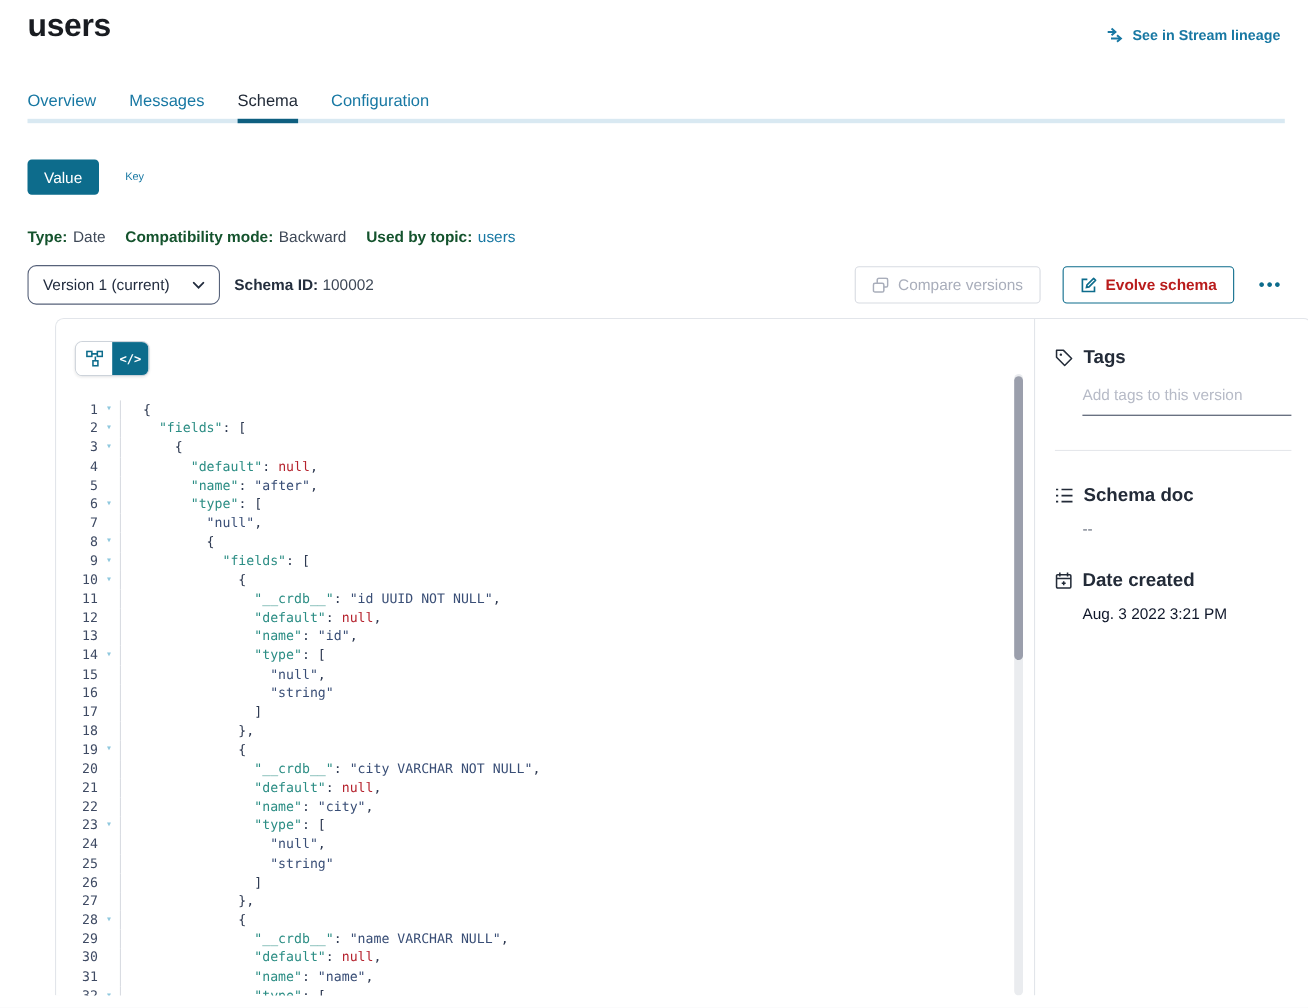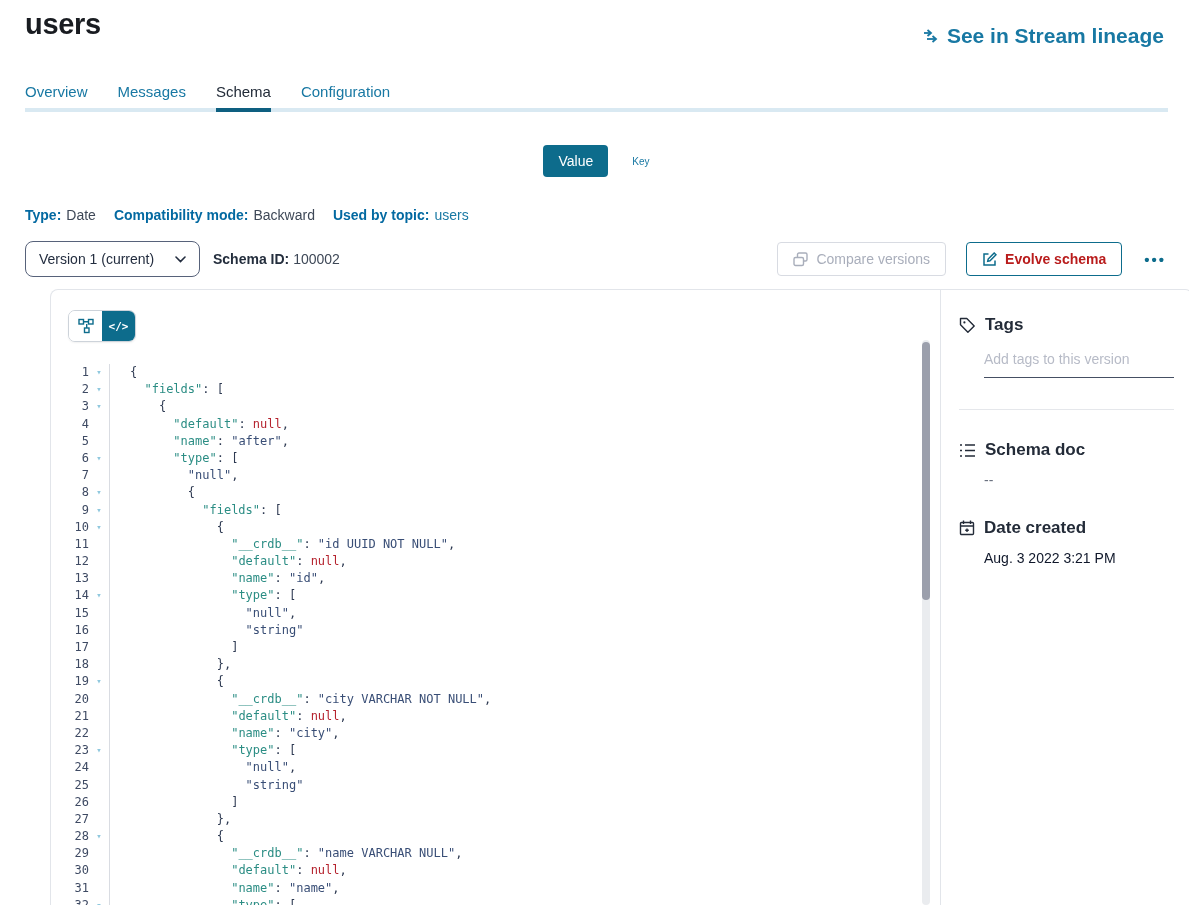--- a/index.html
+++ b/index.html
@@ -2,42 +2,42 @@
 <html><head>
 <meta charset="utf-8">
 <style>
   * { box-sizing: border-box; margin: 0; padding: 0; }
   html,body { width:1189px; height:916px; overflow:hidden; background:#fff;
     color:#2A3342; font-family:"Liberation Sans",sans-serif; }
   .content { padding:0 21px 0 25px; position:relative; }
 
   
   .page-title { margin-top:8px; font-size:29px; font-weight:700; color:#191C21; letter-spacing:-0.3px; }
-  .lineage-link { position:absolute; top:16px; right:25px; color:#1878A3; font-size:21px;
+  .lineage-link { position:absolute; top:16px; right:25px; color:#1878A3; font-size:13px;
     font-weight:600; display:flex; align-items:center; gap:7px; cursor:pointer; }
 
   
   .tabs { margin-top:42px; position:relative; display:flex; gap:30px; }
   .tabs-rail { position:absolute; left:0; right:0; bottom:0; height:4px; background:#D9E9F2; }
   .tab { position:relative; font-size:15px; font-weight:500; color:#1878A3;
     padding-bottom:12px; cursor:pointer; }
   .tab.active { color:#222B38; }
   .tab.active::after { content:""; position:absolute; left:0; right:0; bottom:0;
     height:4px; background:#0E5F80; z-index:1; }
 
   
-  .vk-row { margin-top:33px; display:flex; align-items:center;justify-content:center; }
+  .vk-row { margin-top:33px; display:flex; align-items:center; }
   .value-btn { display:inline-flex; align-items:center; padding:8px 15px; background:#0D6C8C;
     color:#fff; border:none; border-radius:4px; font-size:14px; font-family:inherit; cursor:pointer; }
   .key-btn { margin-left:24px; background:none; border:none; color:#1878A3; font-size:10px;
     font-family:inherit; cursor:pointer; }
 
   
   .meta-row { margin-top:30px; display:flex; gap:18px; font-size:14px; color:#3E4857; }
-  .meta-row .lbl { font-weight:700; color:#0369a1; }
+  .meta-row .lbl { font-weight:700; color:#14532d; }
   .meta-row .val { margin-left:5px; }
   .meta-row .link { margin-left:5px; color:#1878A3; cursor:pointer; }
 
   
   .controls-row { margin-top:18px; display:flex; align-items:center; }
   .version-select { width:175px; height:36px; border:1px solid #57627A; border-radius:8px;
     padding:0 13px; display:flex; align-items:center; justify-content:space-between;
     font-size:14px; color:#232D3F; background:#fff; cursor:pointer; }
   .schema-id { margin-left:13px; font-size:14px; color:#3E4857; }
   .schema-id .lbl { font-weight:700; color:#242E3D; }

